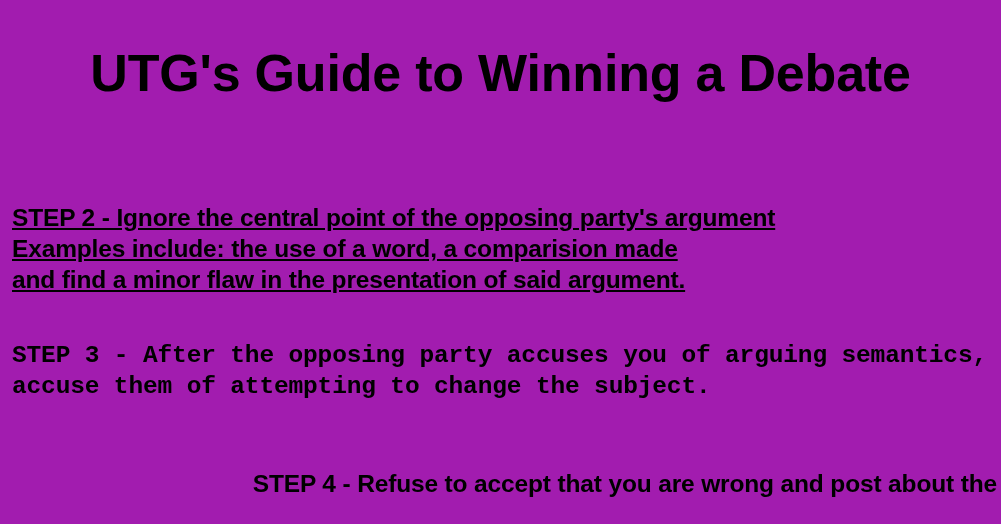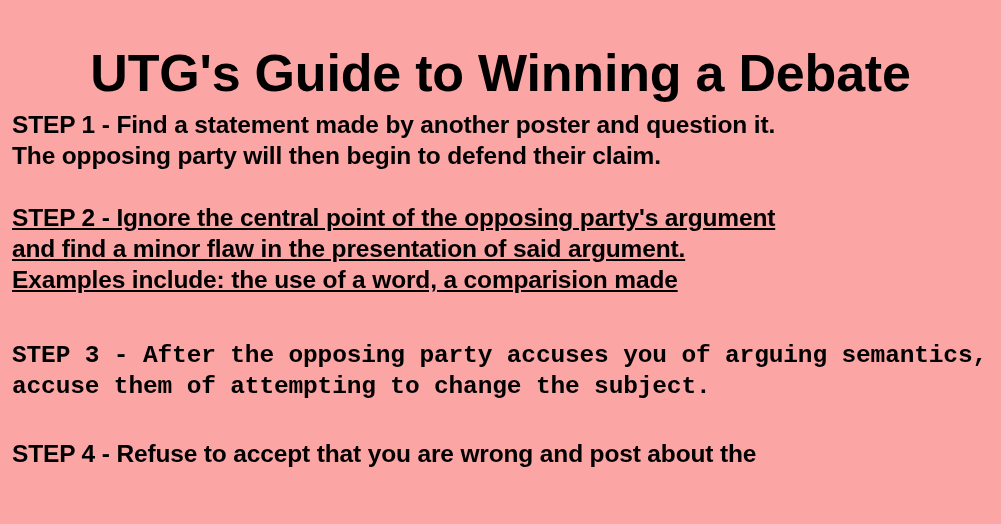--- a/index.html
+++ b/index.html
@@ -13,21 +13,21 @@
     background: #ffffff;
     font-family: "Liberation Sans", sans-serif;
     color: #000000;
     overflow: hidden;
     position: relative;
   }
   .page {
     position: relative;
     width: 1001px;
     height: 524px;
-    background: #fca5a5;
+    background: #a21caf;
   }
   .title {
     position: absolute;
     top: 8px;
     left: 0;
     width: 1001px;
     text-align: center;
     font-size: 52px;
     font-weight: bold;
     line-height: 60px;
@@ -44,38 +44,34 @@
     letter-spacing: -0.15px;
     white-space: nowrap;
   }
   .body-block .line {
     display: block;
     white-space: nowrap;
   }
   #step-1 { top: 109px; }
   #step-2 { top: 202px; text-decoration: underline; }
   #step-3 { top: 340px; font-family: Liberation Mono, monospace; }
-  #step-4 { top: 438px; }
+  #step-4 { top: 468px; text-align: right; }
 </style>
 </head>
 <body>
 
 <div class="page">
 
   <h1 class="title">UTG's Guide to Winning a Debate</h1>
 
-  <div class="body-block" id="step-1">
-    <span class="line">STEP 1 - Find a statement made by another poster and question it.</span>
-    <span class="line">The opposing party will then begin to defend their claim.</span>
-  </div>
 
   <div class="body-block" id="step-2">
     <span class="line">STEP 2 - Ignore the central point of the opposing party's argument</span>
+    <span class="line">Examples include: the use of a word, a comparision made</span>
     <span class="line">and find a minor flaw in the presentation of said argument.</span>
-    <span class="line">Examples include: the use of a word, a comparision made</span>
   </div>
 
   <div class="body-block" id="step-3">
     <span class="line">STEP 3 - After the opposing party accuses you of arguing semantics,</span>
     <span class="line">accuse them of attempting to change the subject.</span>
   </div>
 
   <div class="body-block" id="step-4">
     <span class="line">STEP 4 - Refuse to accept that you are wrong and post about the</span>
   </div>

